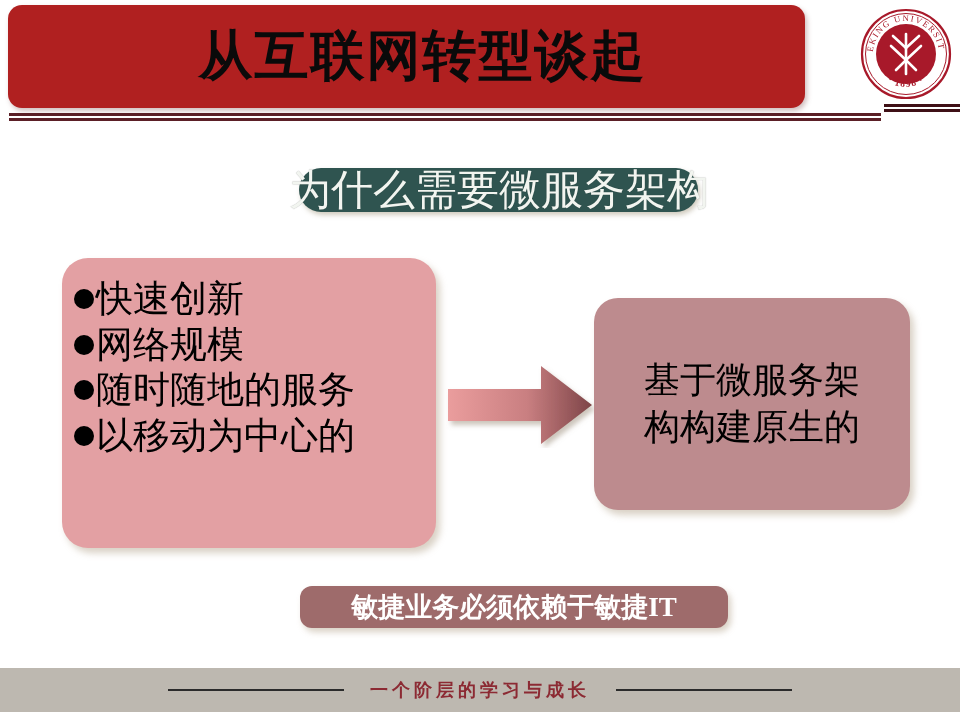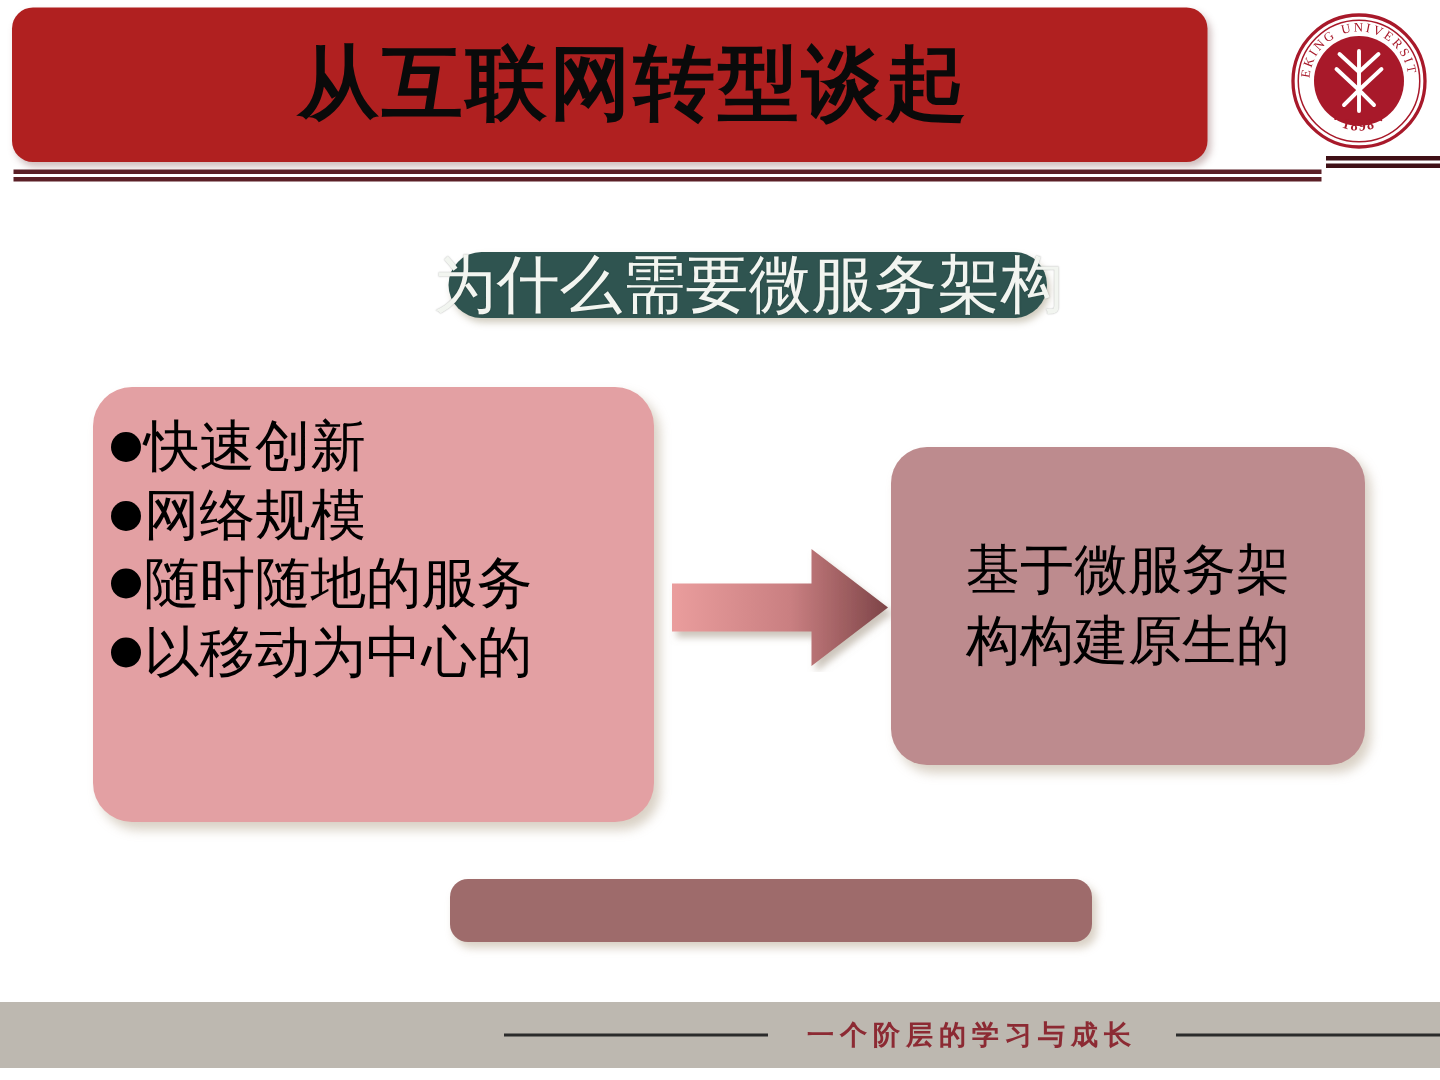--- a/index.html
+++ b/index.html
@@ -105,21 +105,21 @@
   }
 
   
   .footer-band{
     position:absolute;left:0;top:668px;width:960px;height:44px;
     background:#bdb8b0;
   }
   .footer-white{position:absolute;left:0;top:712px;width:960px;height:8px;background:#ffffff;}
   .footer-inner{
     position:absolute;left:0;top:668px;width:960px;height:44px;
-    display:flex;align-items:center;justify-content:flex-end;gap:26px;
+    display:flex;align-items:center;justify-content:center;gap:26px;
   }
   .footer-line{width:176px;height:2px;background:#2b2b2b;}
   .footer-text{
     font-size:18px;color:#8c2a33;font-weight:bold;letter-spacing:4px;
     white-space:nowrap;font-family:"Liberation Serif","DejaVu Serif",serif;
   }
 </style>
 </head>
 <body>
 
@@ -188,20 +188,21 @@
     </svg>
   </div>
 
   <div class="mauve-box"></div>
   <div class="mauve-text">
     <span>基于微服务架</span>
     <span>构构建原生的</span>
   </div>
 
   <div class="banner"></div>
+  <div class="banner-text">敏捷业务必须依赖于敏捷IT</div>
 
   <div class="footer-band"></div>
   <div class="footer-inner">
     <span class="footer-line"></span>
     <span class="footer-text">一个阶层的学习与成长</span>
     <span class="footer-line"></span>
   </div>
   <div class="footer-white"></div>
 
 </div>

